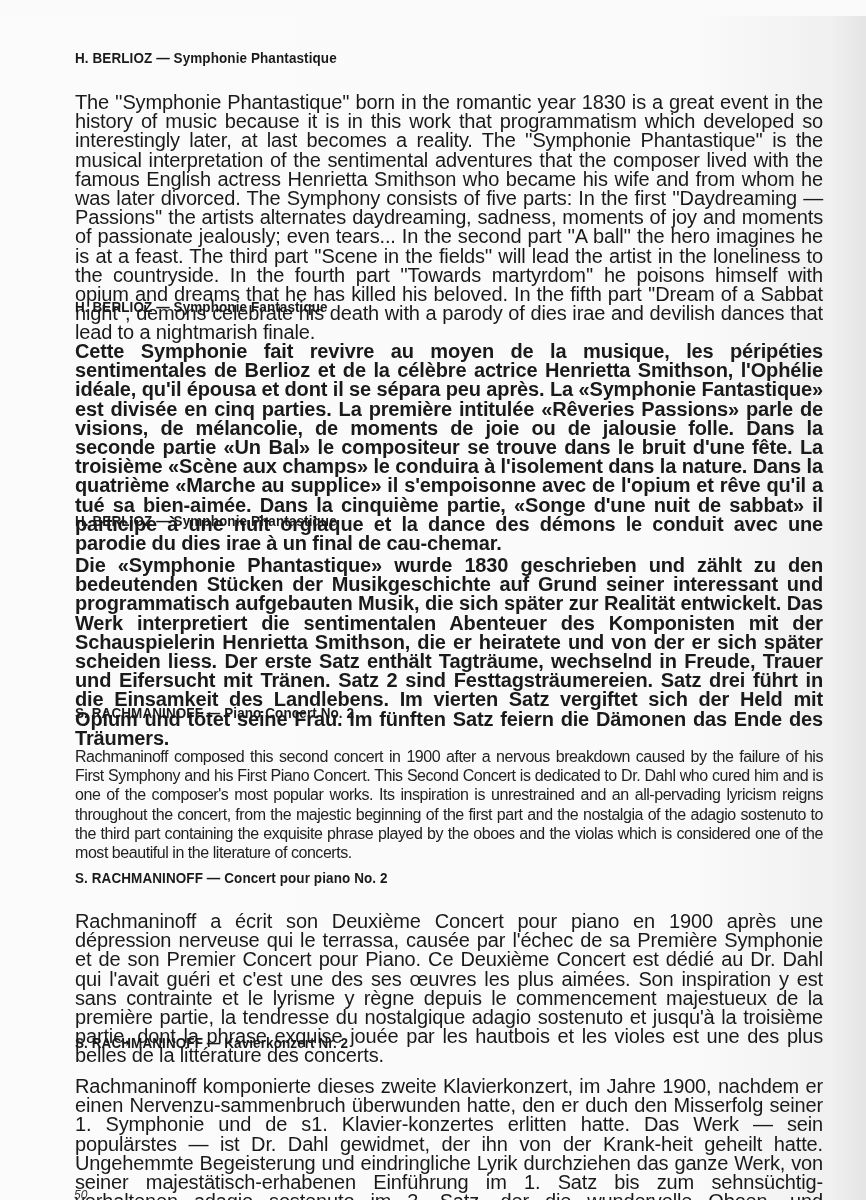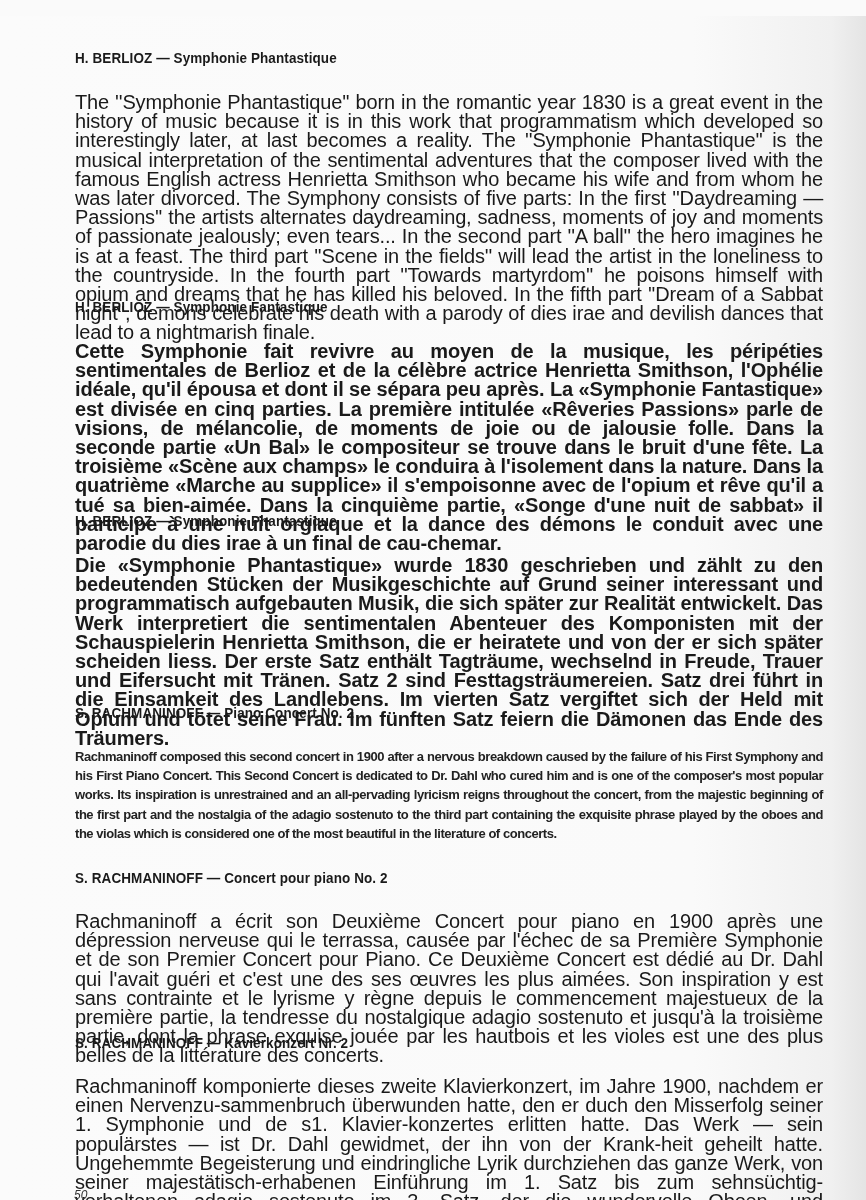--- a/index.html
+++ b/index.html
@@ -38,23 +38,23 @@
     .body {
       margin: 0;
       font-size: 20px;
       line-height: 19.2px;
       text-align: justify;
       text-align-last: left;
       letter-spacing: -0.15px;
       word-spacing: 0px;
     }
     .body.bold {
-      font-weight: bold;
+      font-weight: normal;
       letter-spacing: -0.45px;
-      font-size: 13px;
+      font-size: 16px;
       color: #222;
     }
     .page-number {
       position: absolute;
       left: 74px;
       top: 1172px;
       font-size: 12px;
       font-style: italic;
       color: #333;
     }

